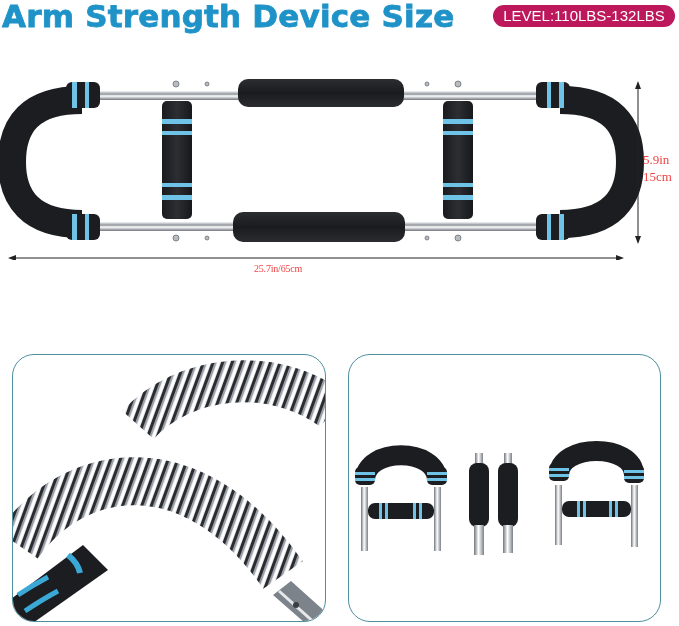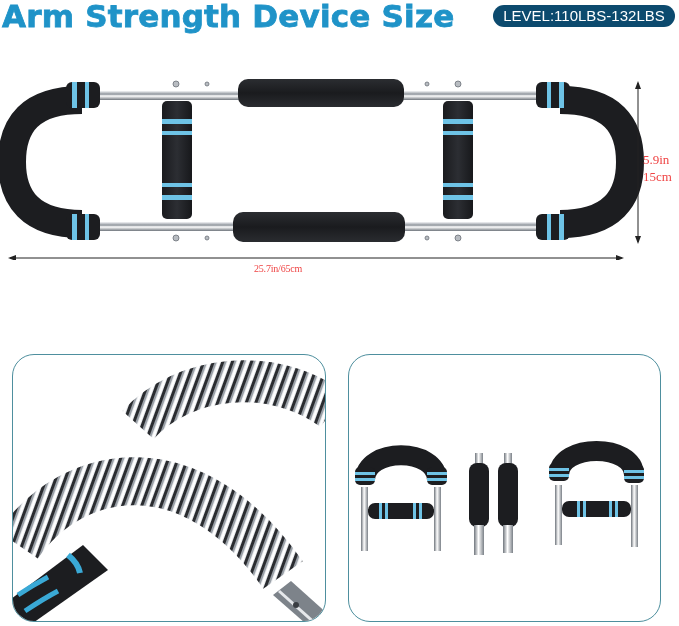--- a/index.html
+++ b/index.html
@@ -9,21 +9,21 @@
   .title {
     position: absolute; left: 2px; top: -2px;
     font-family: "DejaVu Sans", sans-serif; font-weight: 900;
     font-size: 31px; letter-spacing: 0.2px;
     color: #1f93c8;
     -webkit-text-stroke: 0.8px #1f93c8;
     white-space: nowrap;
   }
   .level-badge {
     position: absolute; left: 493px; top: 5px; width: 182px; height: 22px;
-    background: #0c4a6e; color: #fff; border-radius: 11px;
+    background: #be185d; color: #fff; border-radius: 11px;
     font-family: "Liberation Sans", sans-serif; font-size: 15px;
     line-height: 22px; text-align: center; white-space: nowrap;
   }
 
   .device { position: absolute; left: 0; top: 60px; width: 679px; height: 200px; }
   .device svg { position: absolute; left: 0; top: 0; }
 
   .dim-label {
     position: absolute; font-family: Liberation Serif, serif;
     font-size: 13px; color: #ef4444; white-space: nowrap;

